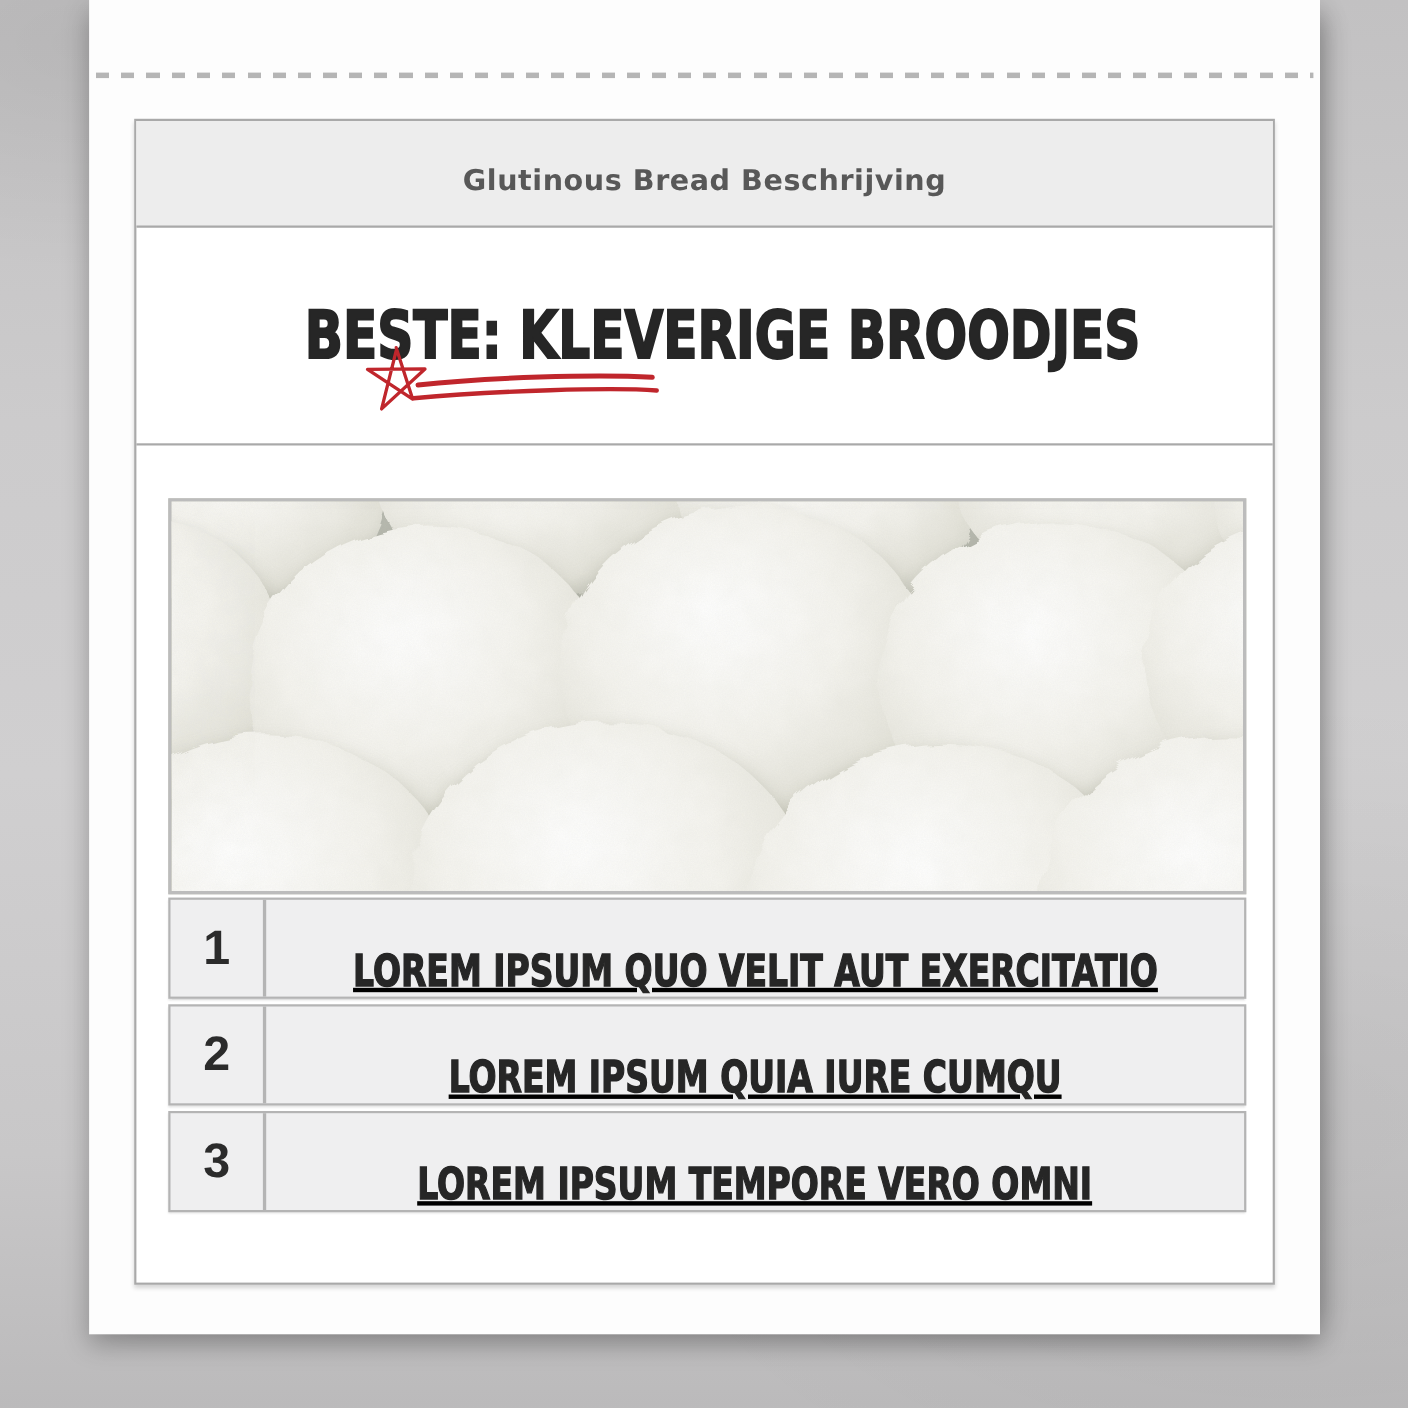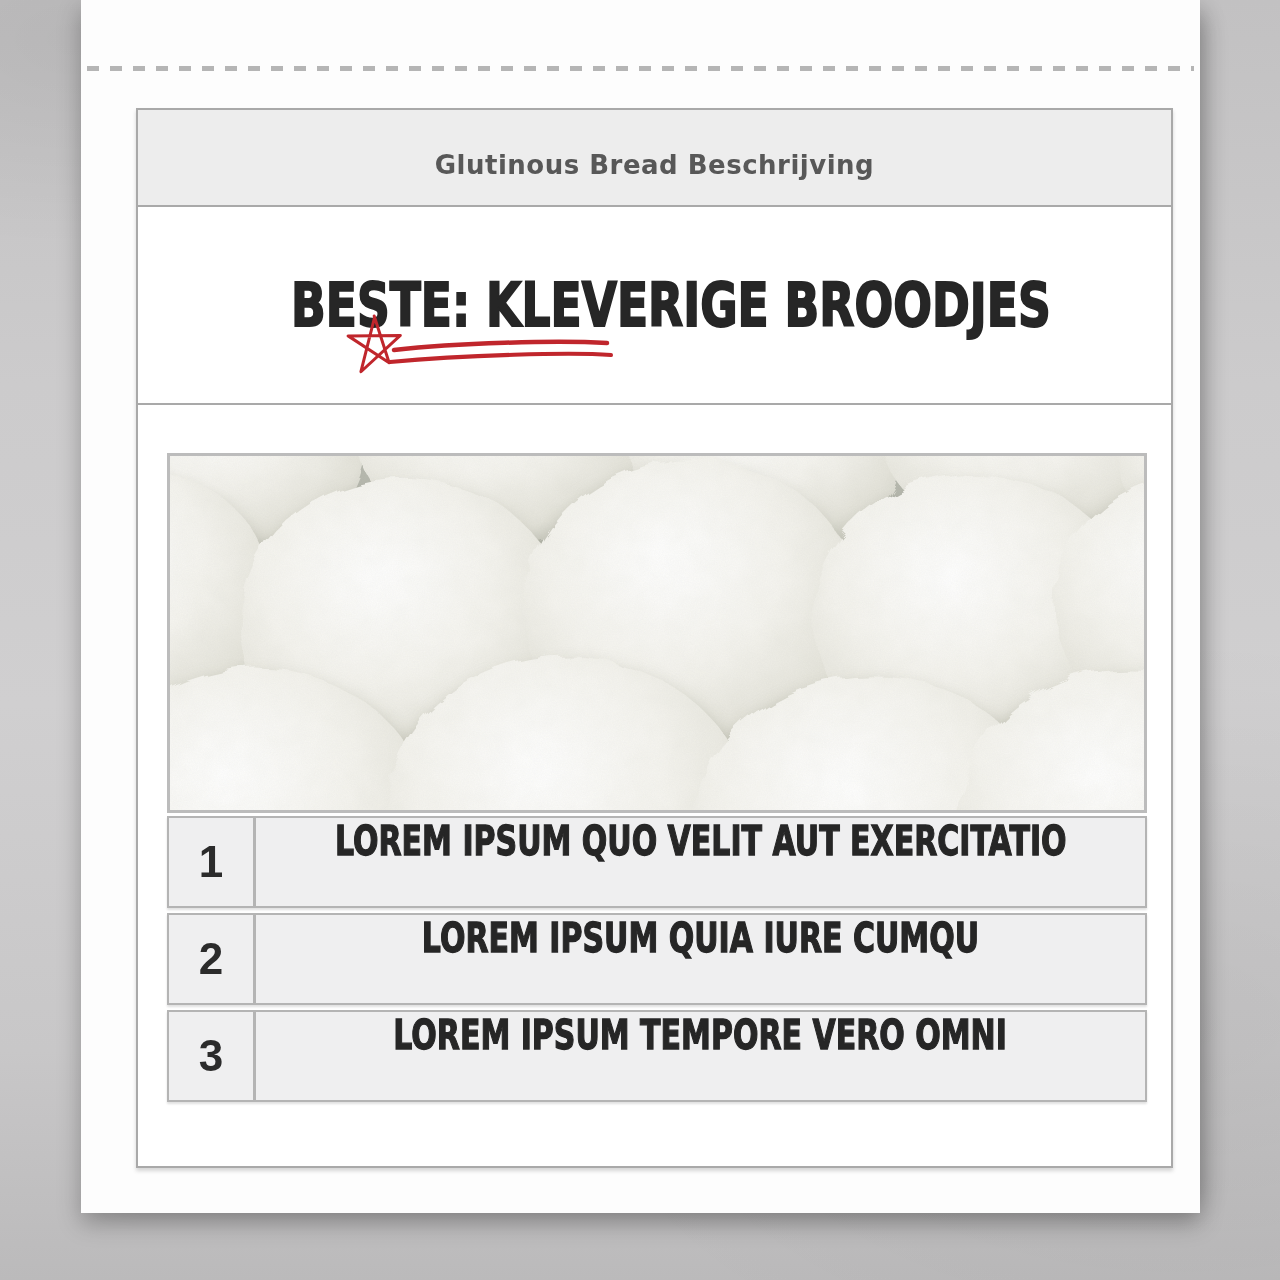--- a/index.html
+++ b/index.html
@@ -25,21 +25,20 @@
   
   .perforation {
     position: absolute; left: 6px; right: 6px; top: 66px; height: 5px;
     background: repeating-linear-gradient(90deg, #b5b5b5 0 12px, transparent 12px 23px);
   }
   
   .card {
     position: absolute; left: 41px; top: 108px; width: 1037px; height: 1060px;
     background: #ffffff; border: 2px solid #a9a9a9; box-sizing: border-box;
     box-shadow: 0 3px 4px rgba(0,0,0,.16);
-    margin-left: 14px;
   }
   .card-header {
     height: 95px; background: #ededed; border-bottom: 2px solid #a9a9a9;
     display: flex; align-items: center; justify-content: center;
   }
   .card-header-title {
     font: 700 26px "DejaVu Sans", sans-serif; color: #585858; letter-spacing: .5px;
     padding-top: 14px;
   }
   .title-section {
@@ -62,21 +61,21 @@
   .row {
     height: 92px; margin-bottom: 5px; box-sizing: border-box;
     border: 2px solid #b4b4b4; background: #efeff0; display: flex;
     box-shadow: 0 2px 2px rgba(0,0,0,.12);
   }
   .row-num {
     width: 84px; border-right: 3px solid #b4b4b4; flex: 0 0 auto;
     display: flex; align-items: center; justify-content: center;
     font: 700 44px "Liberation Sans", sans-serif; color: #2b2b2b;
   }
-  .row-text { flex: 1 1 auto; display: flex; align-items: flex-start; justify-content: center; overflow: hidden; }
+  .row-text { flex: 1 1 auto; display: flex; align-items: flex-end; justify-content: center; overflow: hidden; text-decoration: underline; }
   .row-text span {
     font: 700 40px "DejaVu Sans", sans-serif; color: #262626;
     -webkit-text-stroke: 1.3px #262626; white-space: nowrap; transform: scaleX(.75);
   }
 </style>
 </head>
 <body>
 
 <div class="stage">
   <div class="paper">

